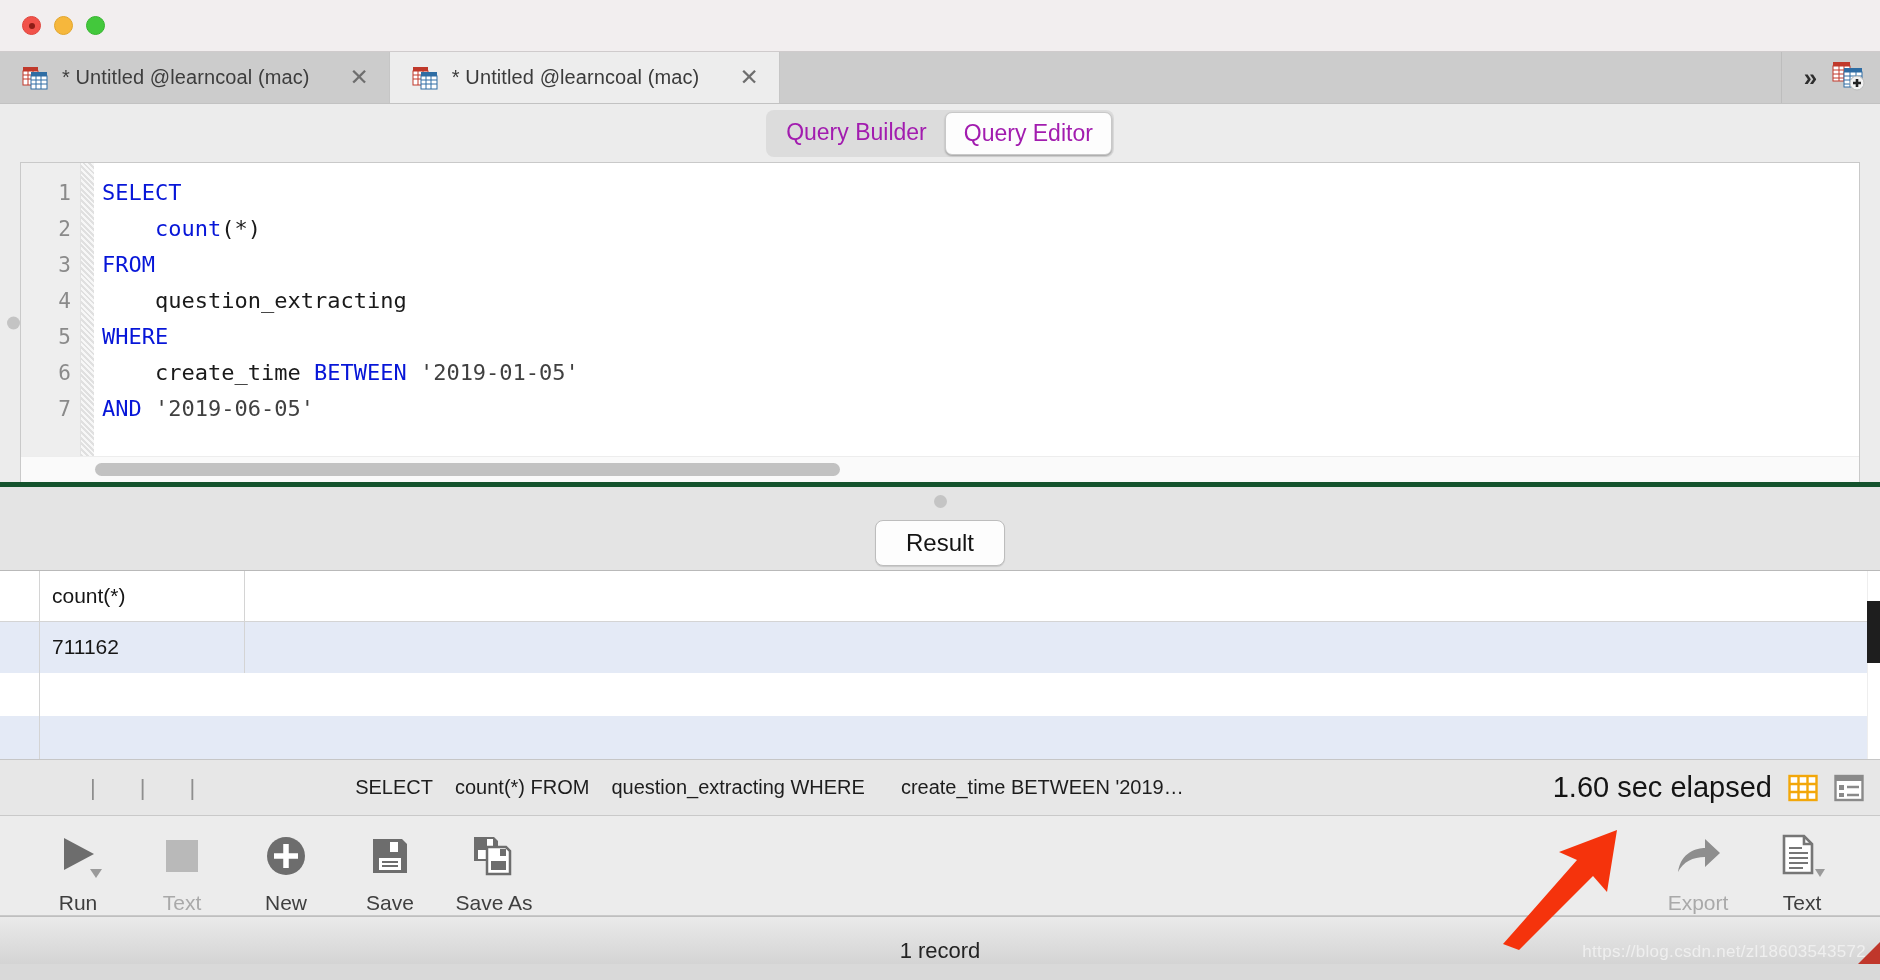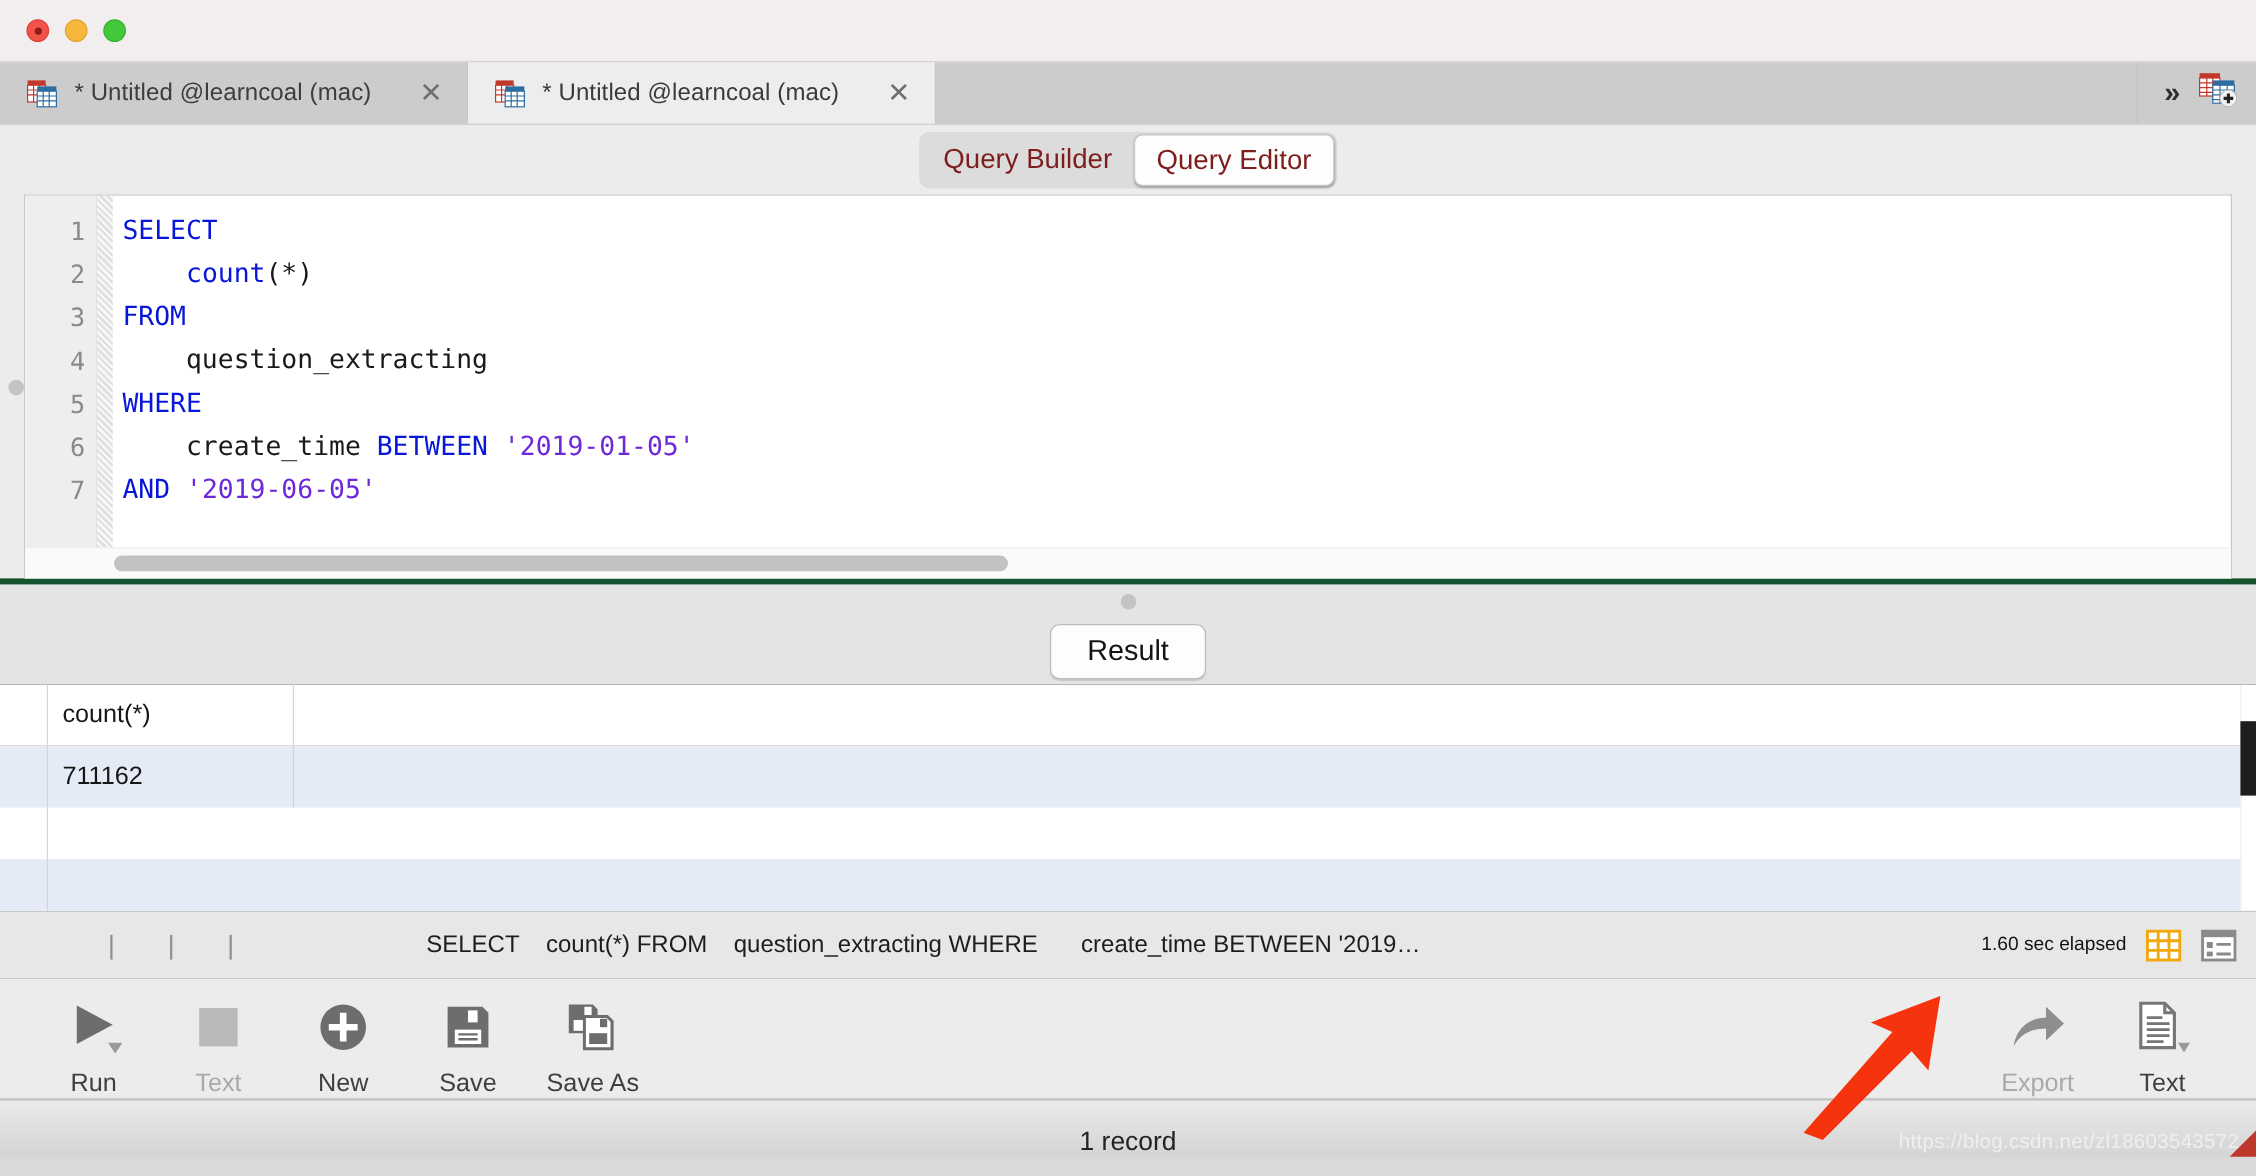--- a/index.html
+++ b/index.html
@@ -71,21 +71,21 @@
   .modebar {
     height: 58px; background: #ececec;
     display: flex; align-items: center; justify-content: center;
     flex: none;
   }
   .segment {
     display: flex; background: #dcdcdc;
     border-radius: 8px; padding: 2px;
   }
   .seg-item {
-    font-size: 23px; color: #7f1d1d;
+    font-size: 23px; color: #a21caf;
     padding: 7px 18px; border-radius: 7px;
     white-space: nowrap;
   }
   .seg-item.on {
     background: #fdfdfd;
     box-shadow: 0 1px 2px rgba(0,0,0,.28);
     border: 1px solid #c8c8c8;
   }
 
   
@@ -117,21 +117,21 @@
       repeating-linear-gradient(45deg, #e0e0e0 0 2px, #f7f7f7 2px 4px);
   }
   .code {
     flex: 1; padding: 12px 0 0 8px;
     font-family: "DejaVu Sans Mono", monospace;
     font-size: 22px; line-height: 36px;
     white-space: pre; color: #1a1a1a;
     overflow: hidden;
   }
   .kw { color: #0716d8; }
-  .str { color: #6d28d9; }
+  .str { color: #404040; }
   .pl  { color: #1a1a1a; }
   .hscroll-track {
     height: 26px; background: #fafafa;
     border-top: 1px solid #ededed;
     display: flex; align-items: center;
     padding: 0 8px 0 74px;
     flex: none;
   }
   .hscroll-thumb {
     height: 13px; width: 745px;
@@ -198,21 +198,21 @@
   .pipe { color: #8e8e8e; font-size: 22px; padding: 0 0 0 0; }
   .pipes { display: flex; gap: 44px; padding-left: 90px; }
   .sqlsummary {
     display: flex; gap: 22px; font-size: 20px; color: #1d1d1d;
     margin-left: 160px; white-space: nowrap;
   }
   .status-right {
     margin-left: auto; display: flex; align-items: center; gap: 16px;
     padding-right: 16px;
   }
-  .elapsed { font-size: 16px; color: #141414; }
+  .elapsed { font-size: 29px; color: #141414; }
   .vicon { width: 30px; height: 30px; }
 
   
   .toolbar {
     flex: 1; background: #ececec;
     display: flex; align-items: flex-start;
     padding: 14px 26px 0 26px;
     position: relative;
     border-bottom: 1px solid #c9c9c9;
   }

